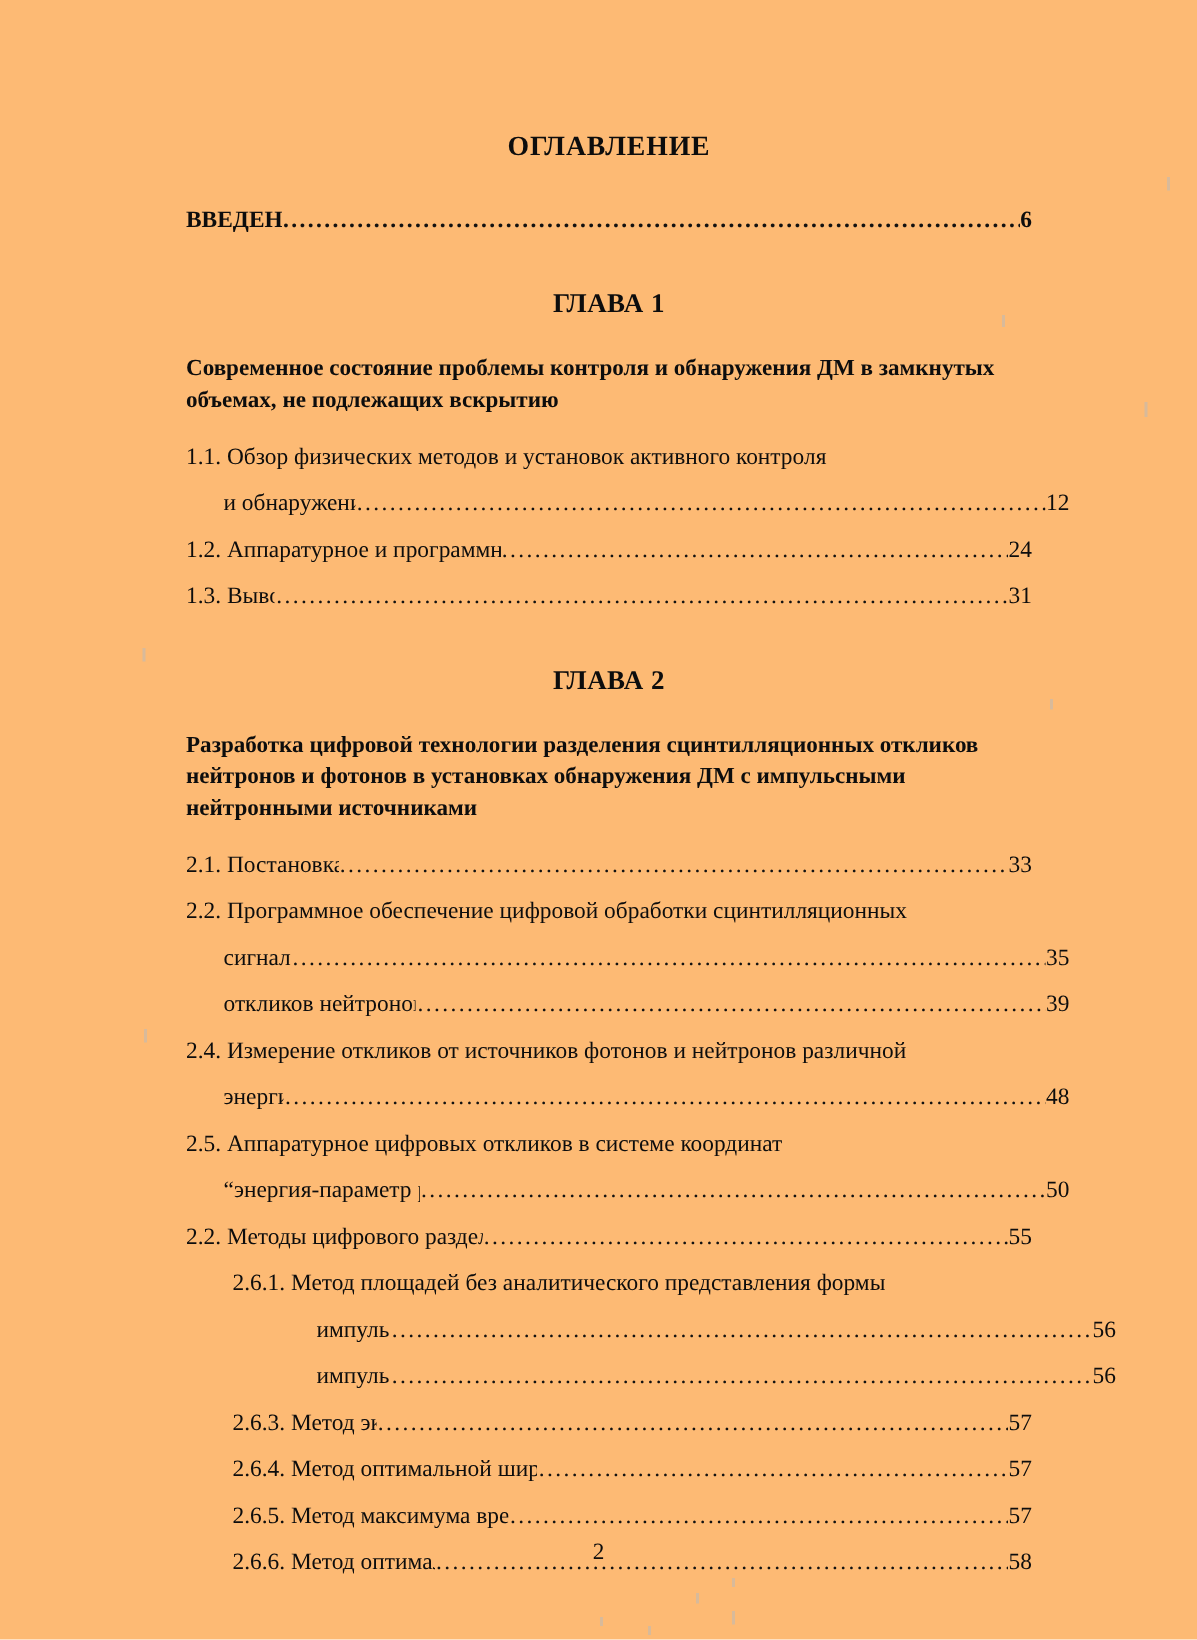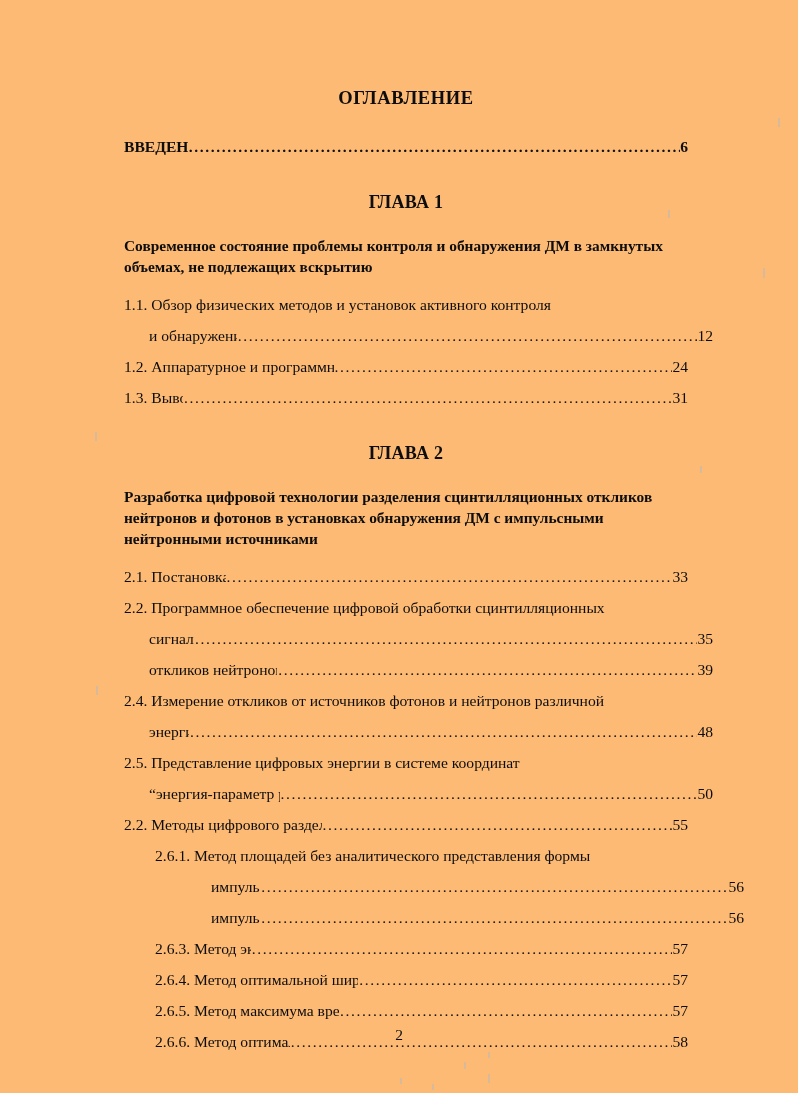--- a/index.html
+++ b/index.html
@@ -242,21 +242,21 @@
       <div class="toc-line toc-cont">
         <span class="toc-label">энергии</span>
         <span class="leader"></span>
         <span class="toc-page">48</span>
       </div>
     </div>
 
     <div class="toc-row">
       <div class="plain-line">
         <span>2.5.</span>
-        <span>Представление цифровых энергии в системе координат</span>
+        <span>Аппаратурное цифровых откликов в системе координат</span>
       </div>
       <div class="toc-line toc-cont">
         <span class="toc-label">“энергия-параметр разделения”</span>
         <span class="leader"></span>
         <span class="toc-page">50</span>
       </div>
     </div>
 
     <div class="toc-row">
       <div class="toc-line">

